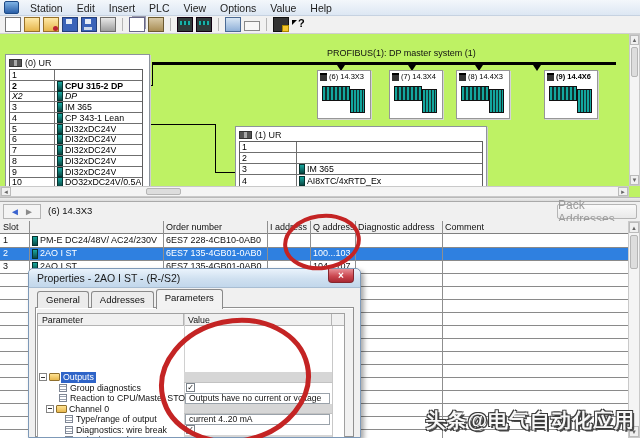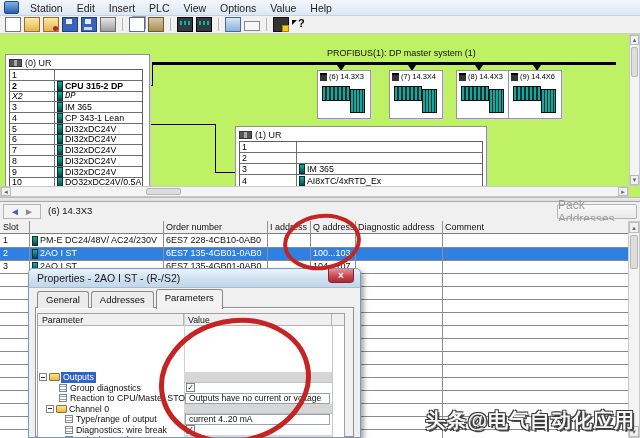--- a/index.html
+++ b/index.html
@@ -164,21 +164,21 @@
             <div class="rack-slot" style="width: 45px; font-weight: bold; font-style: normal;">2</div>
             <div class="rack-module">
               <div class="module-icon"></div>
               <div style="font-weight: bold;">CPU 315-2 DP</div>
             </div>
           </div>
           <div class="rack-row" style="height: 10.75px;">
             <div class="rack-slot" style="width: 45px; font-weight: normal; font-style: italic;">X2</div>
             <div class="rack-module">
               <div class="module-icon"></div>
-              <div style="font-style: italic; font-family: Liberation Mono, monospace;">DP</div>
+              <div style="font-style: italic;">DP</div>
             </div>
           </div>
           <div class="rack-row" style="height: 10.75px;">
             <div class="rack-slot" style="width: 45px; font-weight: normal; font-style: normal;">3</div>
             <div class="rack-module">
               <div class="module-icon"></div>
               <div>IM 365</div>
             </div>
           </div>
           <div class="rack-row" style="height: 10.75px;">
@@ -296,21 +296,21 @@
         <div class="slave-title">
           <div class="slave-icon"></div>
           <div>(8) 14.4X3</div>
         </div>
         <div class="slave-gfx">
           <div class="gfx-a"></div>
           <div class="gfx-b"></div>
         </div>
       </div>
       <div class="drop-tri" style="left: 533px; top: 31px;"></div>
-      <div class="slave" style="left: 508px; top: 36px;">
+      <div class="slave" style="left: 544px; top: 36px; font-weight: bold;">
         <div class="slave-title">
           <div class="slave-icon"></div>
           <div>(9) 14.4X6</div>
         </div>
         <div class="slave-gfx">
           <div class="gfx-a"></div>
           <div class="gfx-b"></div>
         </div>
       </div>
       <div class="sb" style="left: 629px; top: 0px; width: 11px; height: 152px;">

